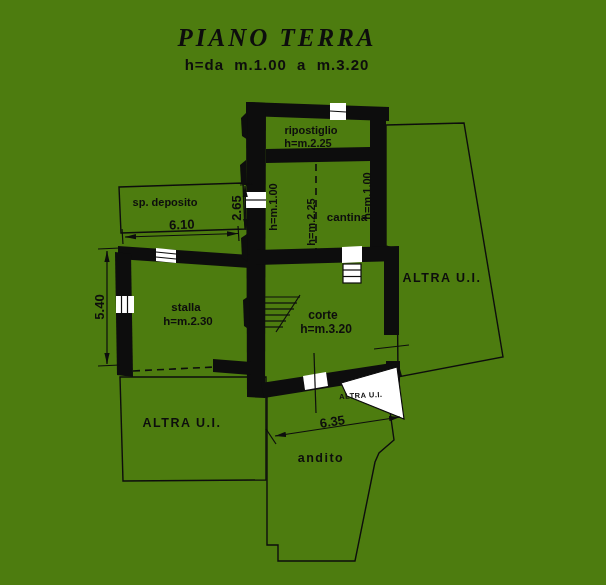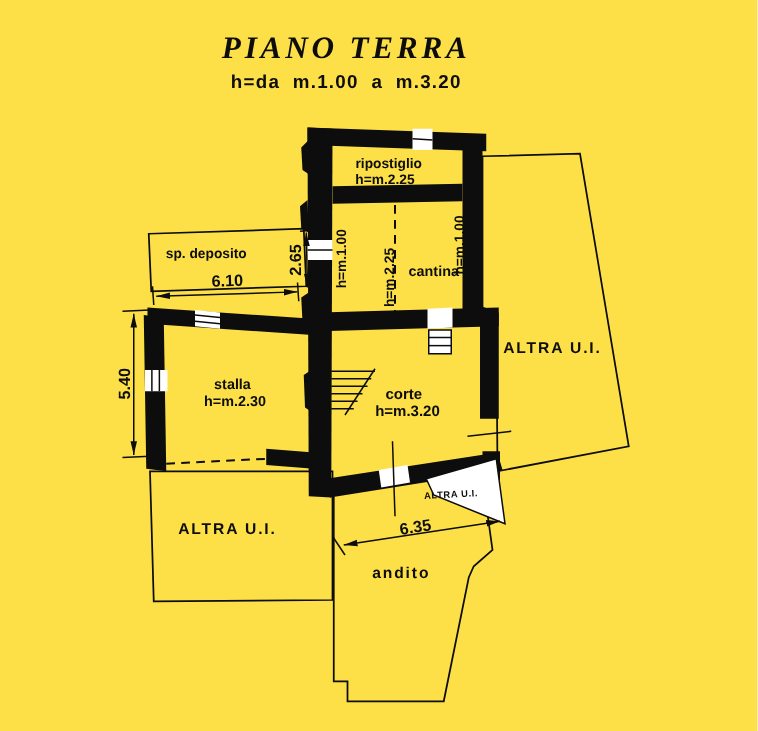--- a/index.html
+++ b/index.html
@@ -1,16 +1,16 @@
 <!DOCTYPE html>
 <html><head>
 <meta charset="utf-8">
 <style>
   html,body{margin:0;padding:0;background:#ffffff;}
-  #stage{position:relative;width:606px;height:585px;background:#fde047;overflow:hidden;}
+  #stage{position:relative;width:606px;height:585px;background:#4d7c0f;overflow:hidden;}
   svg{display:block}
   .title{font-family:"Liberation Serif",serif;font-style:italic;font-weight:bold;
          font-size:25px;letter-spacing:3px;text-anchor:middle;fill:#0d0d0d;}
   .subtitle{font-family:"Liberation Sans",sans-serif;font-weight:bold;font-size:15px;
          letter-spacing:1px;word-spacing:5px;text-anchor:middle;fill:#0d0d0d;}
   .lbl{font-family:"Liberation Sans",sans-serif;font-weight:bold;fill:#0d0d0d;
          text-anchor:middle;}
   .s11{font-size:11px;} .s115{font-size:11.5px;} .s12{font-size:12px;}
   .s125{font-size:12.5px;letter-spacing:1.5px;} .s13{font-size:13px;}
   .s75{font-size:7.5px;letter-spacing:.5px;}

